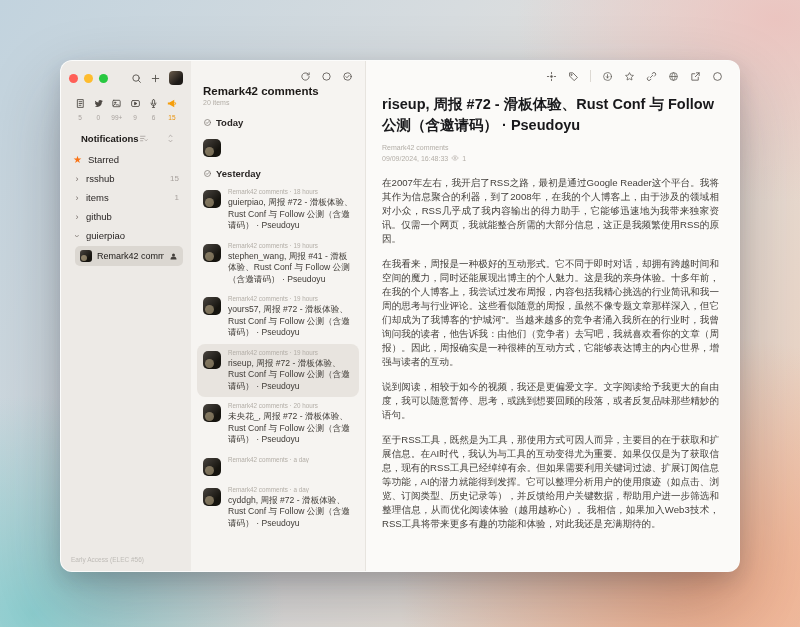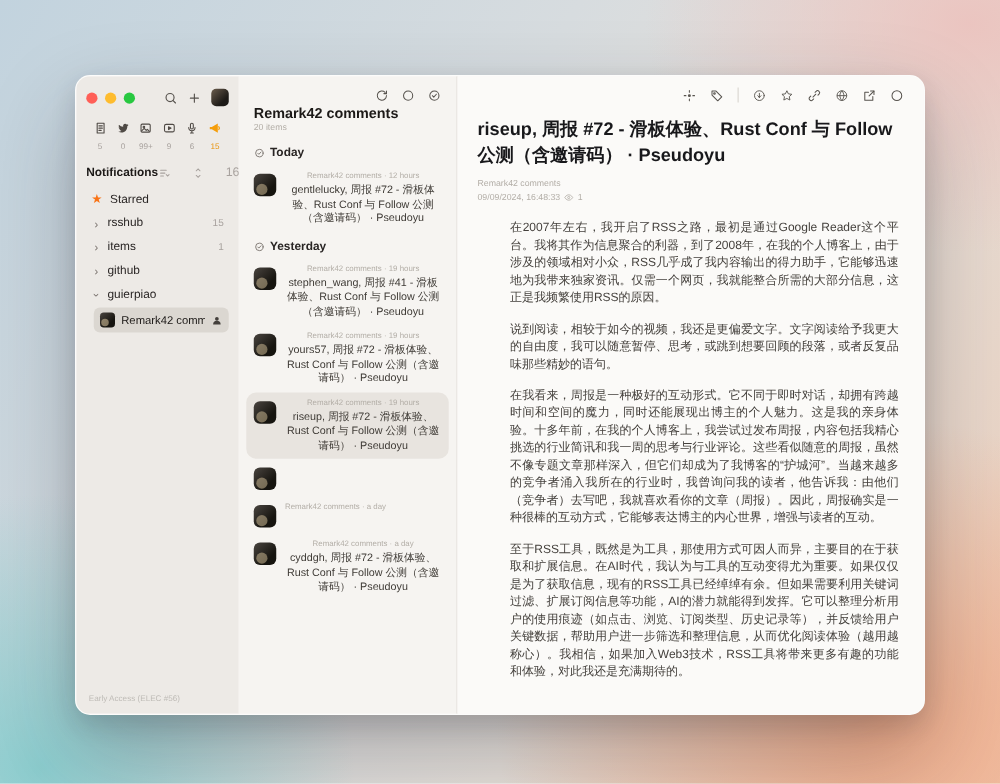--- a/index.html
+++ b/index.html
@@ -33,21 +33,21 @@
   .icon-btn svg{ width:11px; height:11px; display:block; }
   .profile-avatar{ width:14px; height:14px; border-radius:4px; background:linear-gradient(135deg,#6b5d4d 0%,#1d1a17 70%); }
 
   .cat-row{ display:flex; justify-content:space-between; padding:0 3px; margin-bottom:9px; }
   .cat{ display:flex; flex-direction:column; align-items:center; gap:1px; color:#4f4a45; width:16px; }
   .cat svg{ width:11px; height:11px; }
   .cat-count{ font-size:6.5px; color:#a8a29e; }
   .cat.active{ color:#f59e0b; }
   .cat.active .cat-count{ color:#e8930c; }
 
-  .sb-section{ display:flex; align-items:center; margin:3px 0 6px; }
+  .sb-section{ display:flex; align-items:center; margin:3px 12px 6px; }
   .sb-section-title{ font-weight:700; font-size:9.5px; color:#1c1917; }
   .sb-section-right{ margin-left:auto; display:flex; gap:18px; align-items:center; color:#a8a29e; font-size:10px; }
   .sb-section-right svg{ width:9px; height:9px; }
 
   .nav-row{ display:flex; align-items:center; gap:5px; height:19px; padding:0 4px; border-radius:5px; font-size:9.5px; color:#292524; }
   .chev{ color:#78716c; font-size:9px; width:8px; text-align:center; display:inline-block; transition:none; }
   .chev.expanded{ transform:rotate(90deg); }
   .star-glyph{ color:#f97316; font-size:10px; width:10px; line-height:1; }
   .nav-count{ margin-left:auto; color:#a8a29e; font-size:8px; }
 
@@ -58,21 +58,21 @@
   .badge-ic svg{ width:9px; height:9px; }
   .sb-footer{ margin-top:auto; font-size:6.5px; color:rgba(70,64,58,.28); padding:0 2px 2px; }
 
   
   .listpane{ width:175px; min-width:175px; background:#f6f4f1; border-right:1px solid #e7e4df; padding-top:8px; display:flex; flex-direction:column; overflow:hidden; }
   .lp-actions{ display:flex; justify-content:flex-end; gap:10px; padding:0 12px; height:15px; color:#57534e; }
   .lp-actions svg{ width:11px; height:11px; }
   .lp-header{ padding:1px 12px 5px; }
   .lp-title{ font-size:11.5px; font-weight:700; color:#1c1917; }
   .lp-sub{ font-size:7px; color:#b3aea7; margin-top:2px; }
-  .entries{ flex:1; overflow:hidden; padding:0 6px;text-align:center; }
+  .entries{ flex:1; overflow:hidden; padding:0 6px; }
   .section-head{ display:flex; align-items:center; gap:4px; font-weight:700; font-size:9.5px; color:#292524; padding:6px 6px 4px; }
   .section-head svg{ width:9px; height:9px; color:#78716c; }
   .entry{ display:flex; gap:7px; padding:5px 6px; border-radius:8px; }
   .entry.selected{ background:#e8e4df; }
   .entry-avatar{ width:18px; height:18px; min-width:18px; border-radius:5px; margin-top:2px; background:linear-gradient(135deg,#4a4540 0%,#16140f 70%); position:relative; overflow:hidden; }
   .entry-avatar::after{ content:""; position:absolute; left:2px; top:8px; width:9px; height:9px; border-radius:50%; background:rgba(215,195,155,.5); }
   .entry-body{ min-width:0; }
   .entry-meta{ font-size:6.3px; color:#b3aea7; margin-bottom:2px; white-space:nowrap; overflow:hidden; }
   .entry-title{ font-size:8.6px; line-height:11.5px; color:#3f3b36; }
 
@@ -80,21 +80,21 @@
   .article{ flex:1; background:#fbfaf8; display:flex; flex-direction:column; overflow:hidden; }
   .art-toolbar{ display:flex; align-items:center; justify-content:flex-end; gap:11px; padding:9px 16px 0; color:#57534e; }
   .art-toolbar svg{ width:11px; height:11px; display:block; }
   .tb-divider{ width:1px; height:12px; background:#ddd9d3; }
   .art-scroll{ padding:12px 20px 0 16px; }
   .art-title{ font-size:14.5px; font-weight:700; color:#18181b; line-height:1.45; }
   .art-meta1{ margin-top:8px; font-size:7px; color:#b3aea7; }
   .art-meta2{ margin-top:3px; font-size:7px; color:#b3aea7; display:flex; gap:3px; align-items:center; }
   .art-meta2 svg{ width:8px; height:8px; }
   .art-body{ margin-top:14px; }
-  .art-body p{ font-size:9.6px; line-height:14px; color:#44403c; text-align:justify; margin-bottom:11px;margin-left:26px; }
+  .art-body p{ font-size:9.6px; line-height:14px; color:#44403c; text-align:justify; margin-bottom:11px; }
 </style>
 </head>
 <body>
 
 <div class="stage">
   <div class="window">
 
     <div class="sidebar">
       <div class="sb-top">
         <div class="traffic">
@@ -249,57 +249,64 @@
             <span style="display:flex">
               <svg viewBox="0 0 24 24" fill="none" stroke="currentColor" stroke-width="1.9" stroke-linecap="round" stroke-linejoin="round">
                 <circle cx="12" cy="12" r="8"></circle>
                 <path d="m8.5 12.2 2.4 2.4 4.6-5"></path>
               </svg>
             </span>
             <span>Today</span>
           </div>
           <div class="entry">
             <span class="entry-avatar"></span>
-            <span class="entry-body">
-              <div class="entry-meta">Remark42 comments · 12 hours</div>
-              <div class="entry-title">gentlelucky, 周报 #72 - 滑板体验、Rust Conf 与 Follow 公测（含邀请码） · Pseudoyu</div>
-            </span>
           </div>
           <div class="section-head">
             <span style="display:flex">
               <svg viewBox="0 0 24 24" fill="none" stroke="currentColor" stroke-width="1.9" stroke-linecap="round" stroke-linejoin="round">
                 <circle cx="12" cy="12" r="8"></circle>
                 <path d="m8.5 12.2 2.4 2.4 4.6-5"></path>
               </svg>
             </span>
             <span>Yesterday</span>
           </div>
           <div class="entry">
             <span class="entry-avatar"></span>
             <span class="entry-body">
+              <div class="entry-meta">Remark42 comments · 18 hours</div>
+              <div class="entry-title">guierpiao, 周报 #72 - 滑板体验、Rust Conf 与 Follow 公测（含邀请码） · Pseudoyu</div>
+            </span>
+          </div>
+          <div class="entry">
+            <span class="entry-avatar"></span>
+            <span class="entry-body">
               <div class="entry-meta">Remark42 comments · 19 hours</div>
               <div class="entry-title">stephen_wang, 周报 #41 - 滑板体验、Rust Conf 与 Follow 公测（含邀请码） · Pseudoyu</div>
             </span>
           </div>
           <div class="entry">
             <span class="entry-avatar"></span>
             <span class="entry-body">
               <div class="entry-meta">Remark42 comments · 19 hours</div>
               <div class="entry-title">yours57, 周报 #72 - 滑板体验、Rust Conf 与 Follow 公测（含邀请码） · Pseudoyu</div>
             </span>
           </div>
           <div class="entry selected">
             <span class="entry-avatar"></span>
             <span class="entry-body">
               <div class="entry-meta">Remark42 comments · 19 hours</div>
               <div class="entry-title">riseup, 周报 #72 - 滑板体验、Rust Conf 与 Follow 公测（含邀请码） · Pseudoyu</div>
             </span>
           </div>
           <div class="entry">
             <span class="entry-avatar"></span>
+            <span class="entry-body">
+              <div class="entry-meta">Remark42 comments · 20 hours</div>
+              <div class="entry-title">未央花_, 周报 #72 - 滑板体验、Rust Conf 与 Follow 公测（含邀请码） · Pseudoyu</div>
+            </span>
           </div>
           <div class="entry">
             <span class="entry-avatar"></span>
             <span class="entry-body">
               <div class="entry-meta">Remark42 comments · a day</div>
             </span>
           </div>
           <div class="entry">
             <span class="entry-avatar"></span>
             <span class="entry-body">
@@ -369,21 +376,21 @@
         <div class="art-meta2">
           <span>09/09/2024, 16:48:33</span>
           <svg viewBox="0 0 24 24" fill="none" stroke="currentColor" stroke-width="2">
               <path d="M2.5 12S6 5.5 12 5.5 21.5 12 21.5 12 18 18.5 12 18.5 2.5 12 2.5 12z"></path>
               <circle cx="12" cy="12" r="2.6"></circle>
             </svg>
           <span>1</span>
         </div>
         <div class="art-body" id="article-body">
             <p>在2007年左右，我开启了RSS之路，最初是通过Google Reader这个平台。我将其作为信息聚合的利器，到了2008年，在我的个人博客上，由于涉及的领域相对小众，RSS几乎成了我内容输出的得力助手，它能够迅速地为我带来独家资讯。仅需一个网页，我就能整合所需的大部分信息，这正是我频繁使用RSS的原因。</p>
+            <p>在我看来，周报是一种极好的互动形式。它不同于即时对话，却拥有跨越时间和空间的魔力，同时还能展现出博主的个人魅力。这是我的亲身体验。十多年前，在我的个人博客上，我尝试过发布周报，内容包括我精心挑选的行业简讯和我一周的思考与行业评论。这些看似随意的周报，虽然不像专题文章那样深入，但它们却成为了我博客的“护城河”。当越来越多的竞争者涌入我所在的行业时，我曾询问我的读者，他告诉我：由他们（竞争者）去写吧，我就喜欢看你的文章（周报）。因此，周报确实是一种很棒的互动方式，它能够表达博主的内心世界，增强与读者的互动。</p>
             <p>说到阅读，相较于如今的视频，我还是更偏爱文字。文字阅读给予我更大的自由度，我可以随意暂停、思考，或跳到想要回顾的段落，或者反复品味那些精妙的语句。</p>
-            <p>在我看来，周报是一种极好的互动形式。它不同于即时对话，却拥有跨越时间和空间的魔力，同时还能展现出博主的个人魅力。这是我的亲身体验。十多年前，在我的个人博客上，我尝试过发布周报，内容包括我精心挑选的行业简讯和我一周的思考与行业评论。这些看似随意的周报，虽然不像专题文章那样深入，但它们却成为了我博客的“护城河”。当越来越多的竞争者涌入我所在的行业时，我曾询问我的读者，他告诉我：由他们（竞争者）去写吧，我就喜欢看你的文章（周报）。因此，周报确实是一种很棒的互动方式，它能够表达博主的内心世界，增强与读者的互动。</p>
             <p>至于RSS工具，既然是为工具，那使用方式可因人而异，主要目的在于获取和扩展信息。在AI时代，我认为与工具的互动变得尤为重要。如果仅仅是为了获取信息，现有的RSS工具已经绰绰有余。但如果需要利用关键词过滤、扩展订阅信息等功能，AI的潜力就能得到发挥。它可以整理分析用户的使用痕迹（如点击、浏览、订阅类型、历史记录等），并反馈给用户关键数据，帮助用户进一步筛选和整理信息，从而优化阅读体验（越用越称心）。我相信，如果加入Web3技术，RSS工具将带来更多有趣的功能和体验，对此我还是充满期待的。</p>
           </div>
       </div>
     </div>
 
   </div>
 </div>
 
 </body></html>

